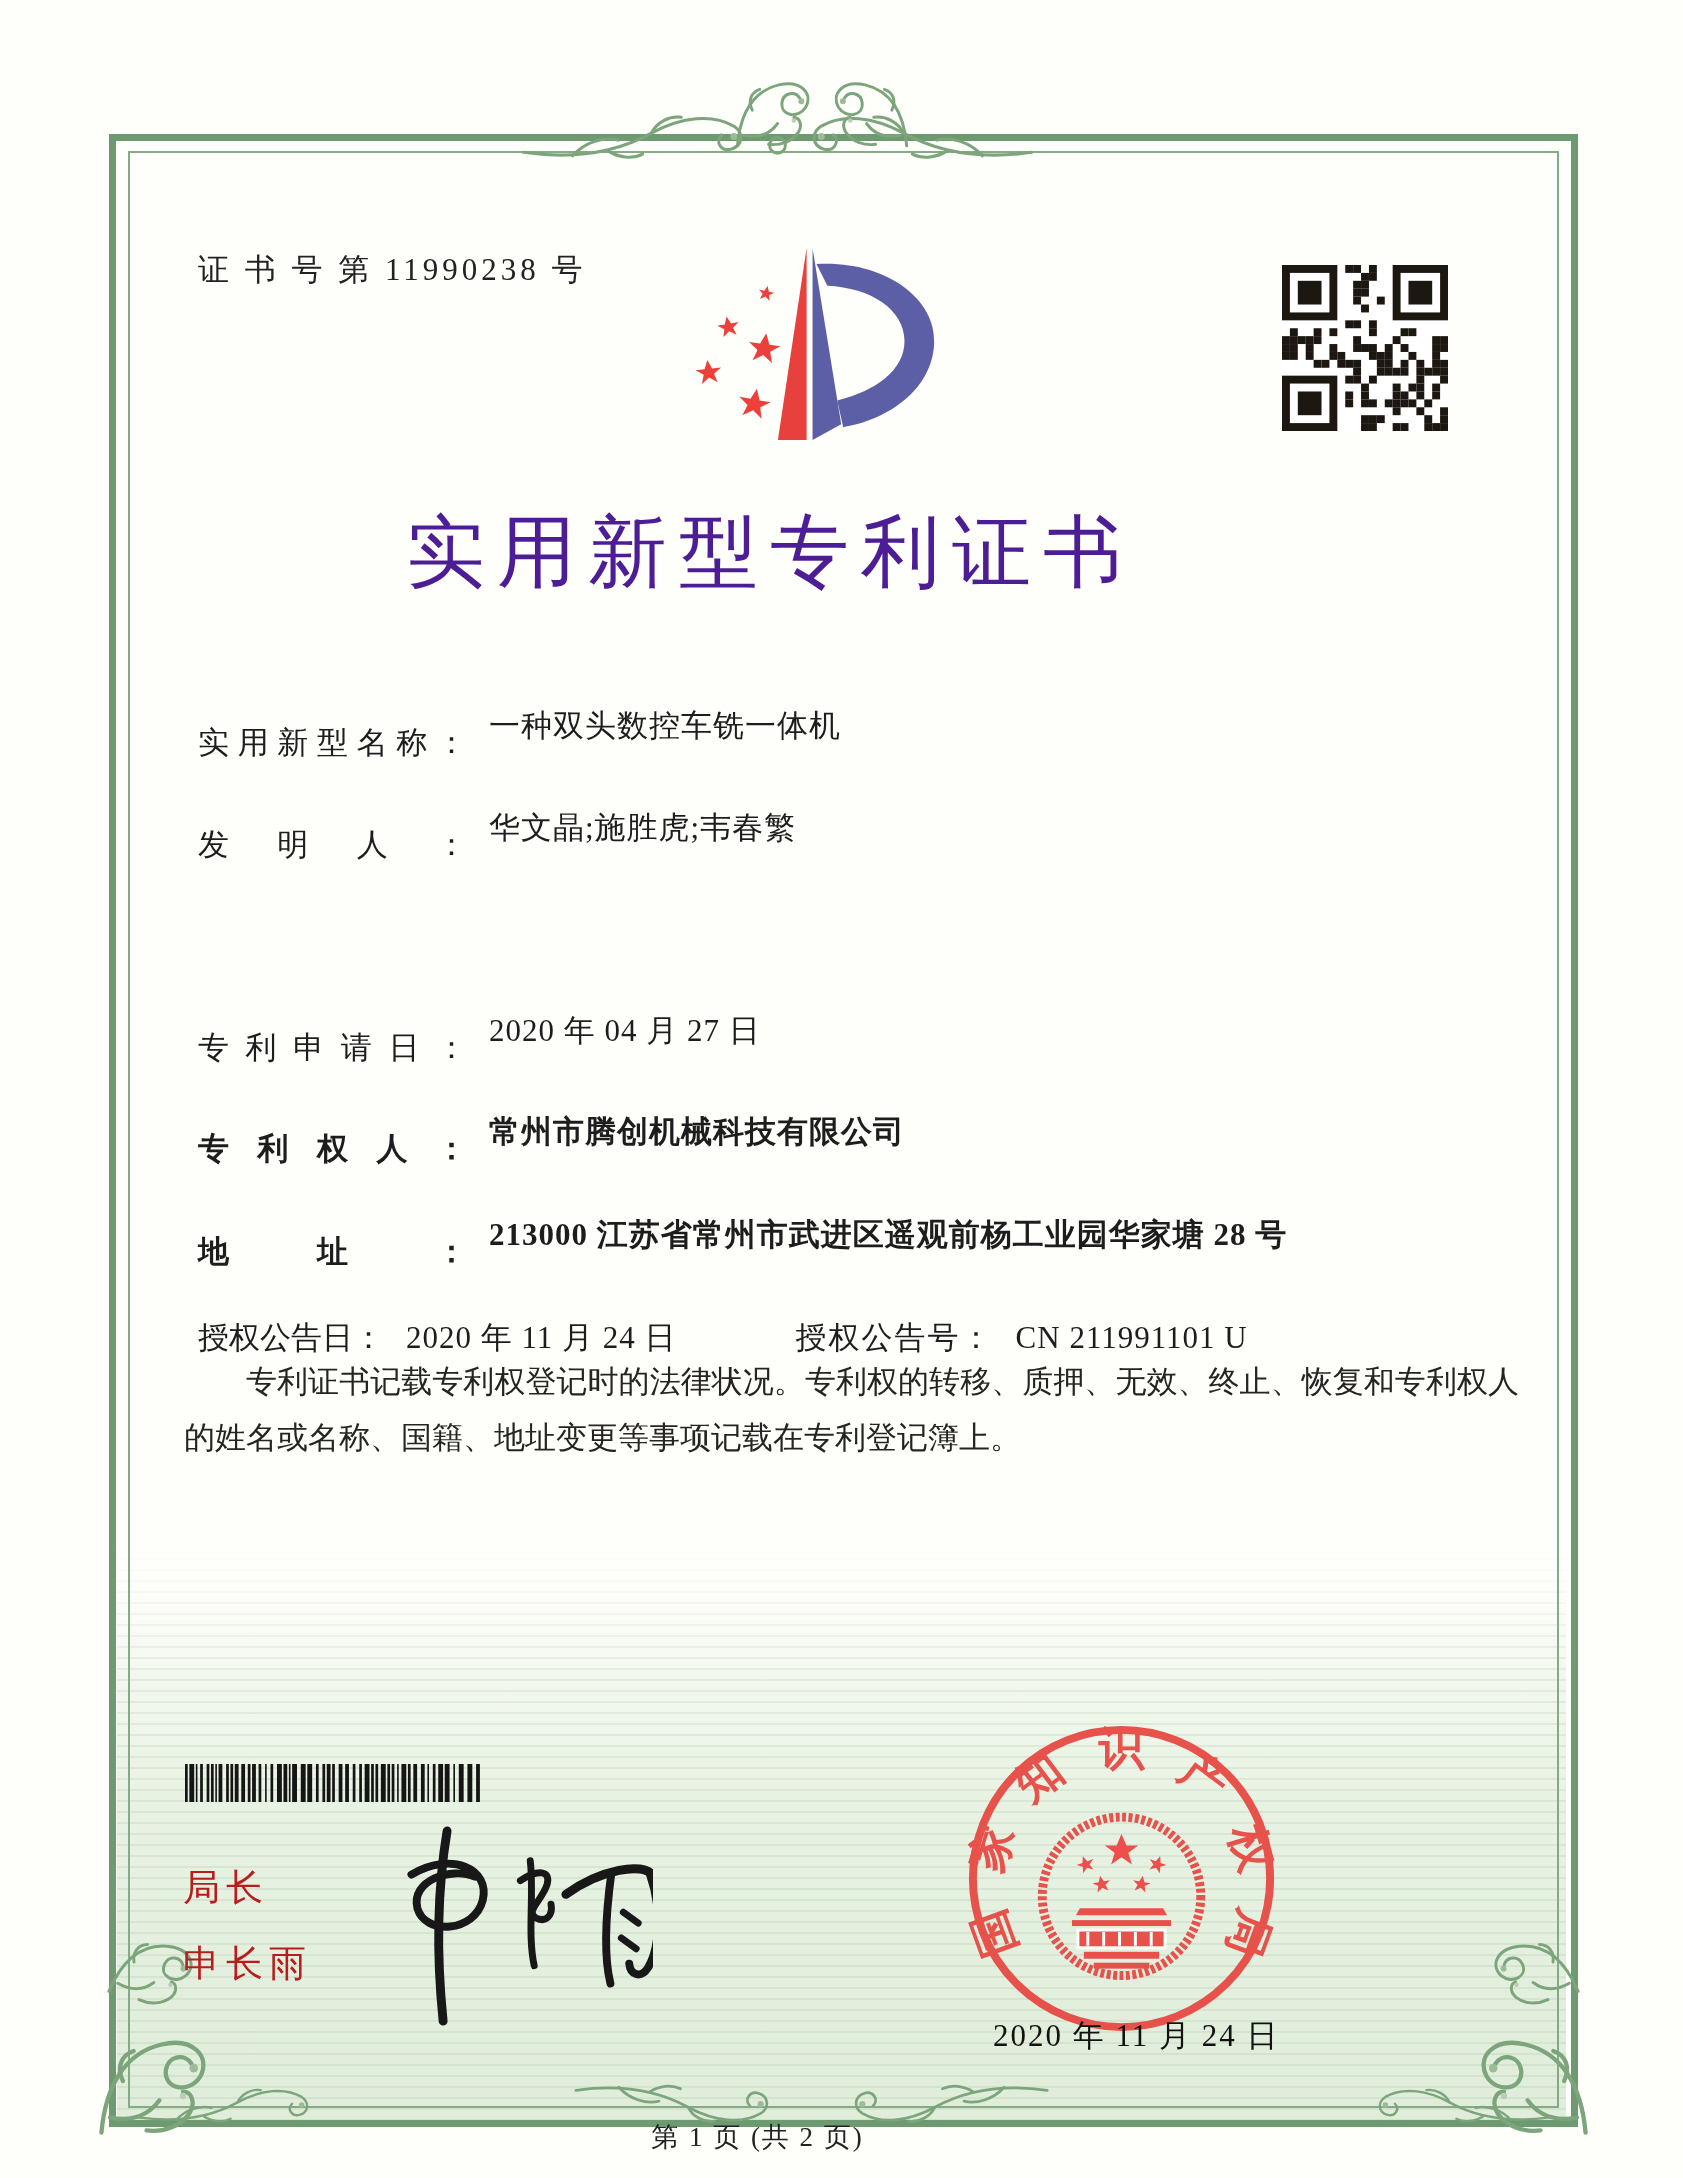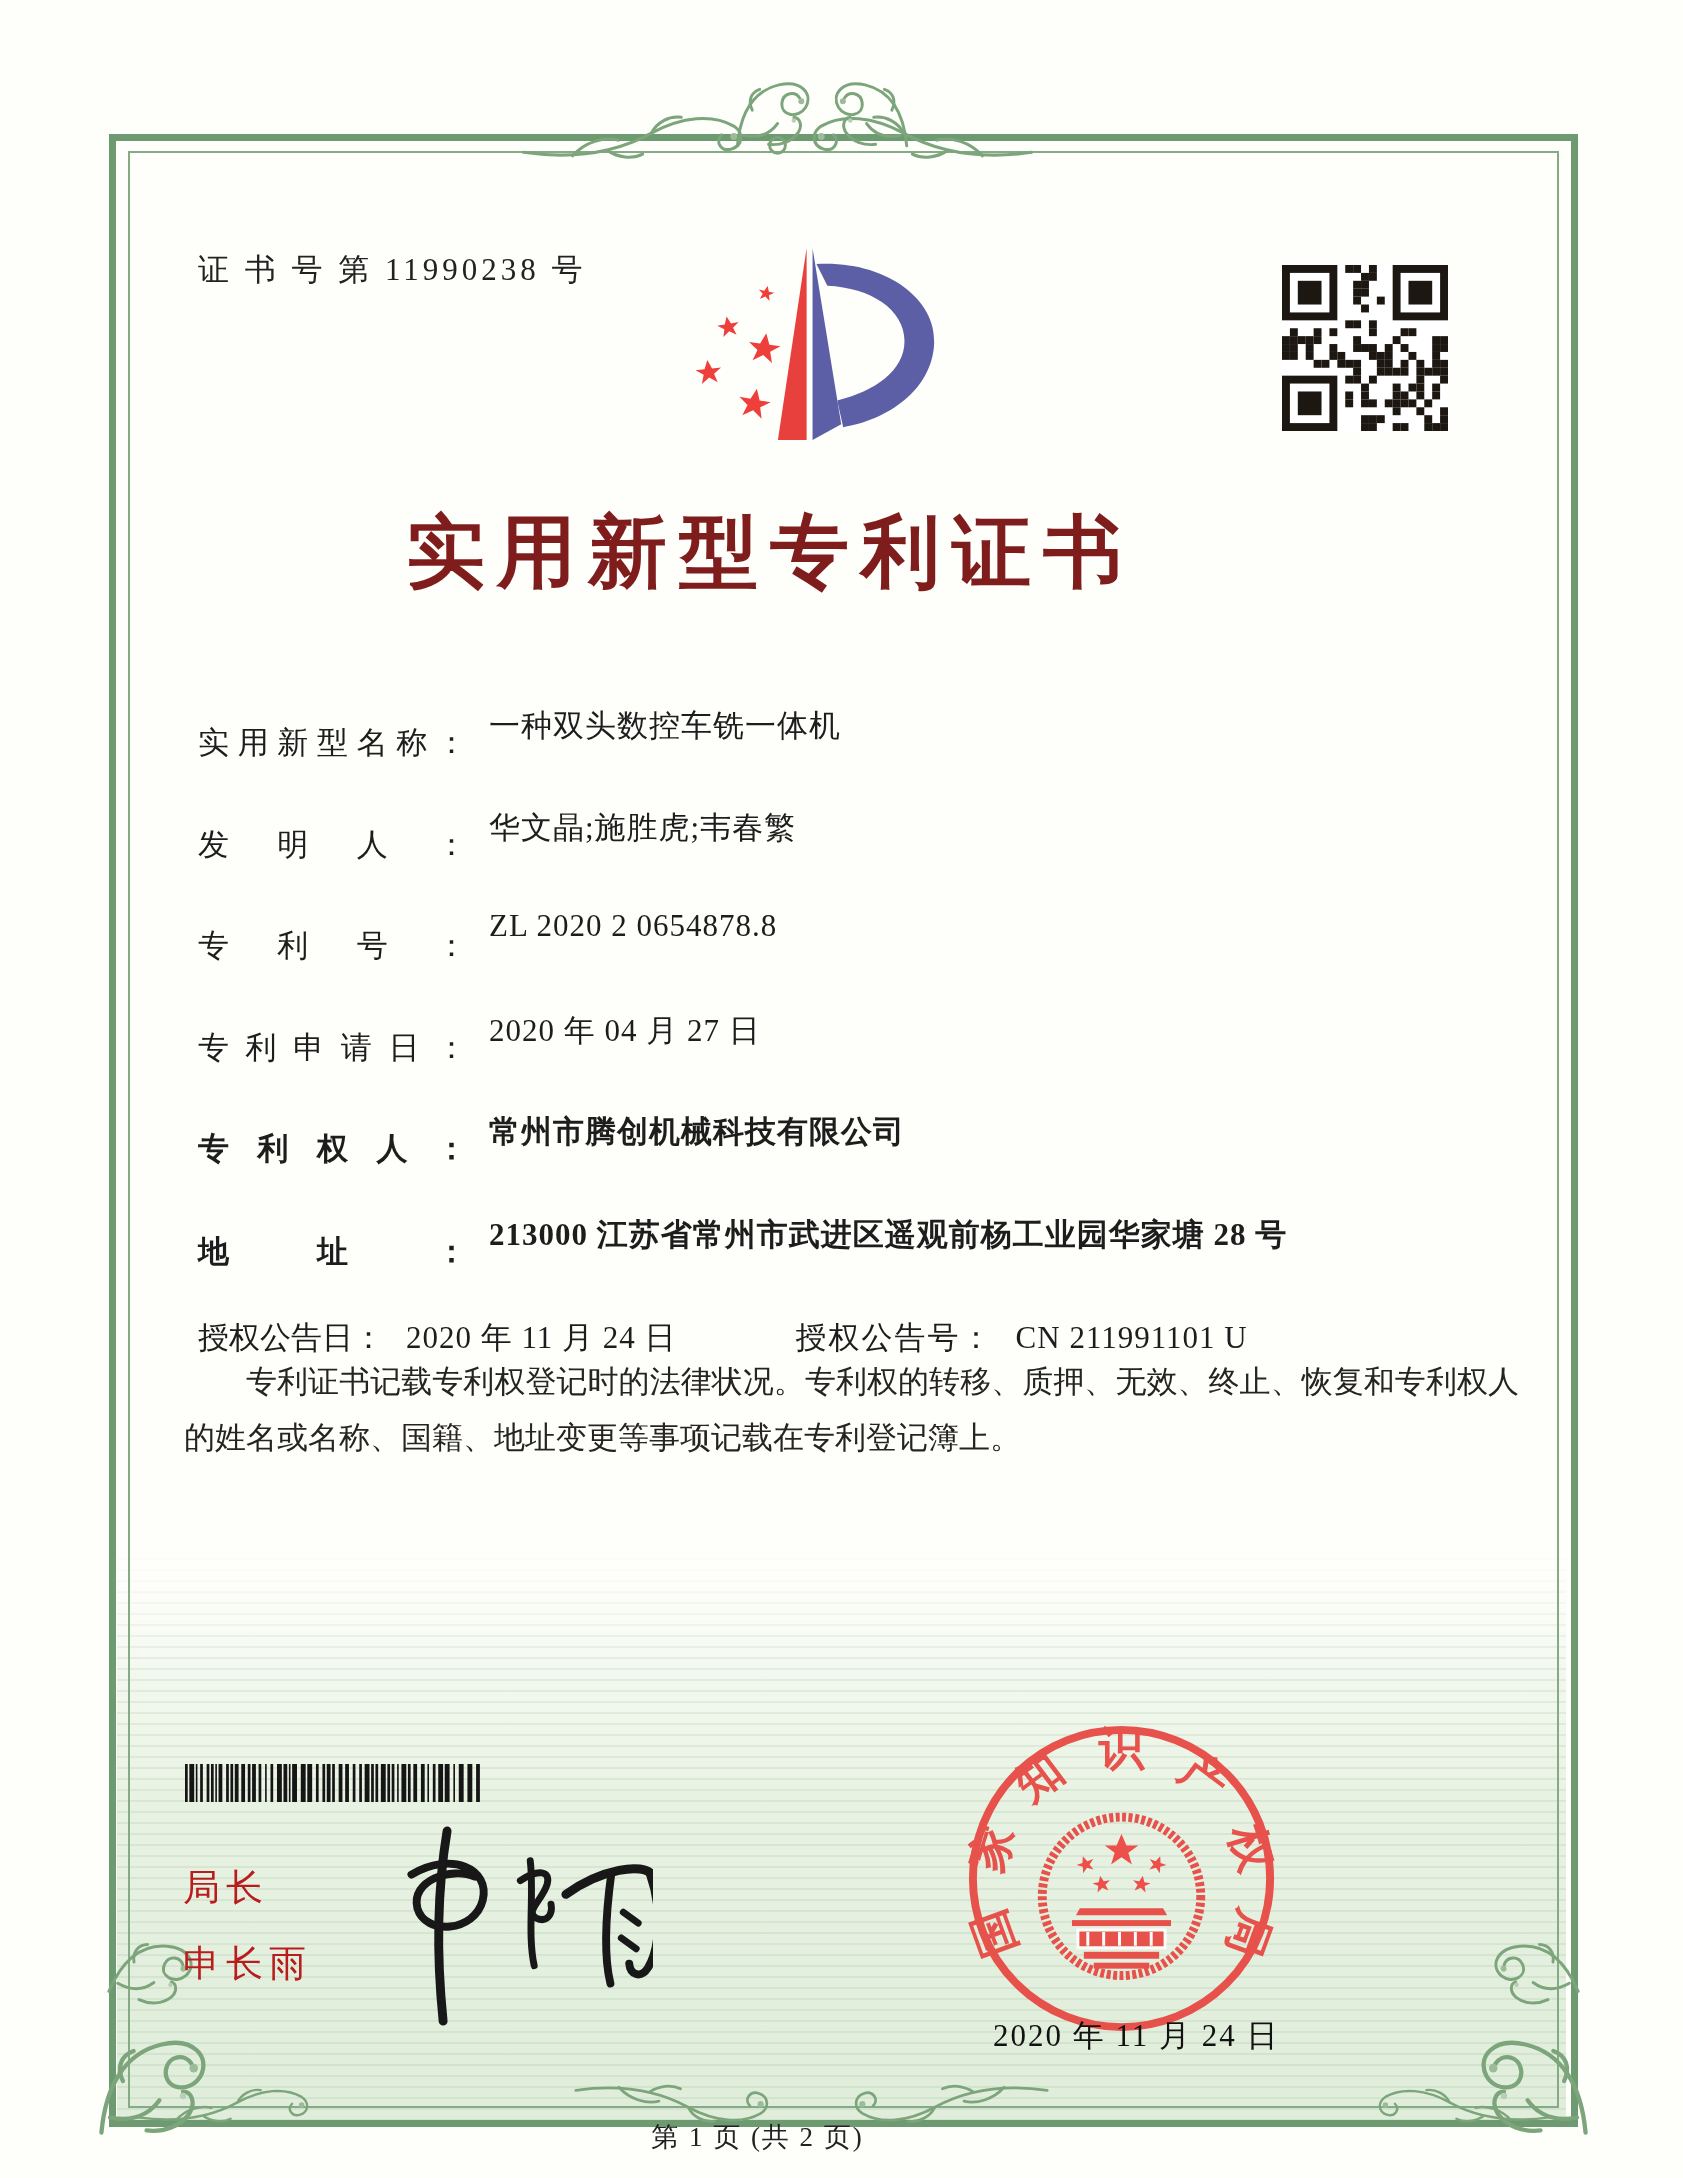--- a/index.html
+++ b/index.html
@@ -17,21 +17,21 @@
     -webkit-mask-image:linear-gradient(to bottom, transparent 0, #000 22%);
             mask-image:linear-gradient(to bottom, transparent 0, #000 22%);
   }
   
   .frame-outer{position:absolute; left:109px; top:134px; right:105px; bottom:51px; border:7px solid #6e9a71;}
   .frame-inner{position:absolute; left:128px; top:151px; right:124px; bottom:70px; border:2px solid #84aa86;}
   .ornament{position:absolute; pointer-events:none;}
   
   .cert-no{position:absolute; left:198px; top:249px; font-size:31px; letter-spacing:4px; color:#222;}
   
-  .title{position:absolute; left:406px; top:500px; font-size:79px; font-weight:bold; letter-spacing:12px; color:#7f1d1d; white-space:nowrap;}
+  .title{position:absolute; left:406px; top:500px; font-size:79px; font-weight:normal; letter-spacing:12px; color:#4c1d95; white-space:nowrap;}
   
   .field{position:absolute; left:198px; font-size:31px; white-space:nowrap; color:#1d1d1d;}
   .field .lbl{display:inline-block; width:269px; text-align:justify; text-align-last:justify; vertical-align:top;margin-top:17px;}
   .field .val{display:inline-block; margin-left:22px; letter-spacing:1px;text-align:center;}
   .field .lbl2{display:inline-block; margin-left:119px; letter-spacing:2px;}
   
   .body-text{position:absolute; left:184px; top:1354px; width:1335px; font-size:31px; line-height:56px; text-align:justify; color:#262422;}
   .body-text p{margin:0; text-indent:2em;}
   
   .barcode{position:absolute; left:185px; top:1764px;}
@@ -253,23 +253,20 @@
   </svg>
 
   <div class="title">实用新型专利证书</div>
 
   <div class="field" style="top:705px;">
     <span class="lbl">实用新型名称：</span><span class="val">一种双头数控车铣一体机</span>
   </div>
   <div class="field" style="top:807px;">
     <span class="lbl">发明人：</span><span class="val">华文晶;施胜虎;韦春繁</span>
   </div>
-  <div class="field" style="top:908px;">
-    <span class="lbl">专利号：</span><span class="val">ZL 2020 2 0654878.8</span>
-  </div>
   <div class="field" style="top:1010px;">
     <span class="lbl">专利申请日：</span><span class="val">2020 年 04 月 27 日</span>
   </div>
   <div class="field" style="top:1111px;font-weight:bold;">
     <span class="lbl">专利权人：</span><span class="val">常州市腾创机械科技有限公司</span>
   </div>
   <div class="field" style="top:1214px;font-weight:bold;">
     <span class="lbl">地址：</span><span class="val">213000 江苏省常州市武进区遥观前杨工业园华家塘 28 号</span>
   </div>
   <div class="field" style="top:1317px;">

